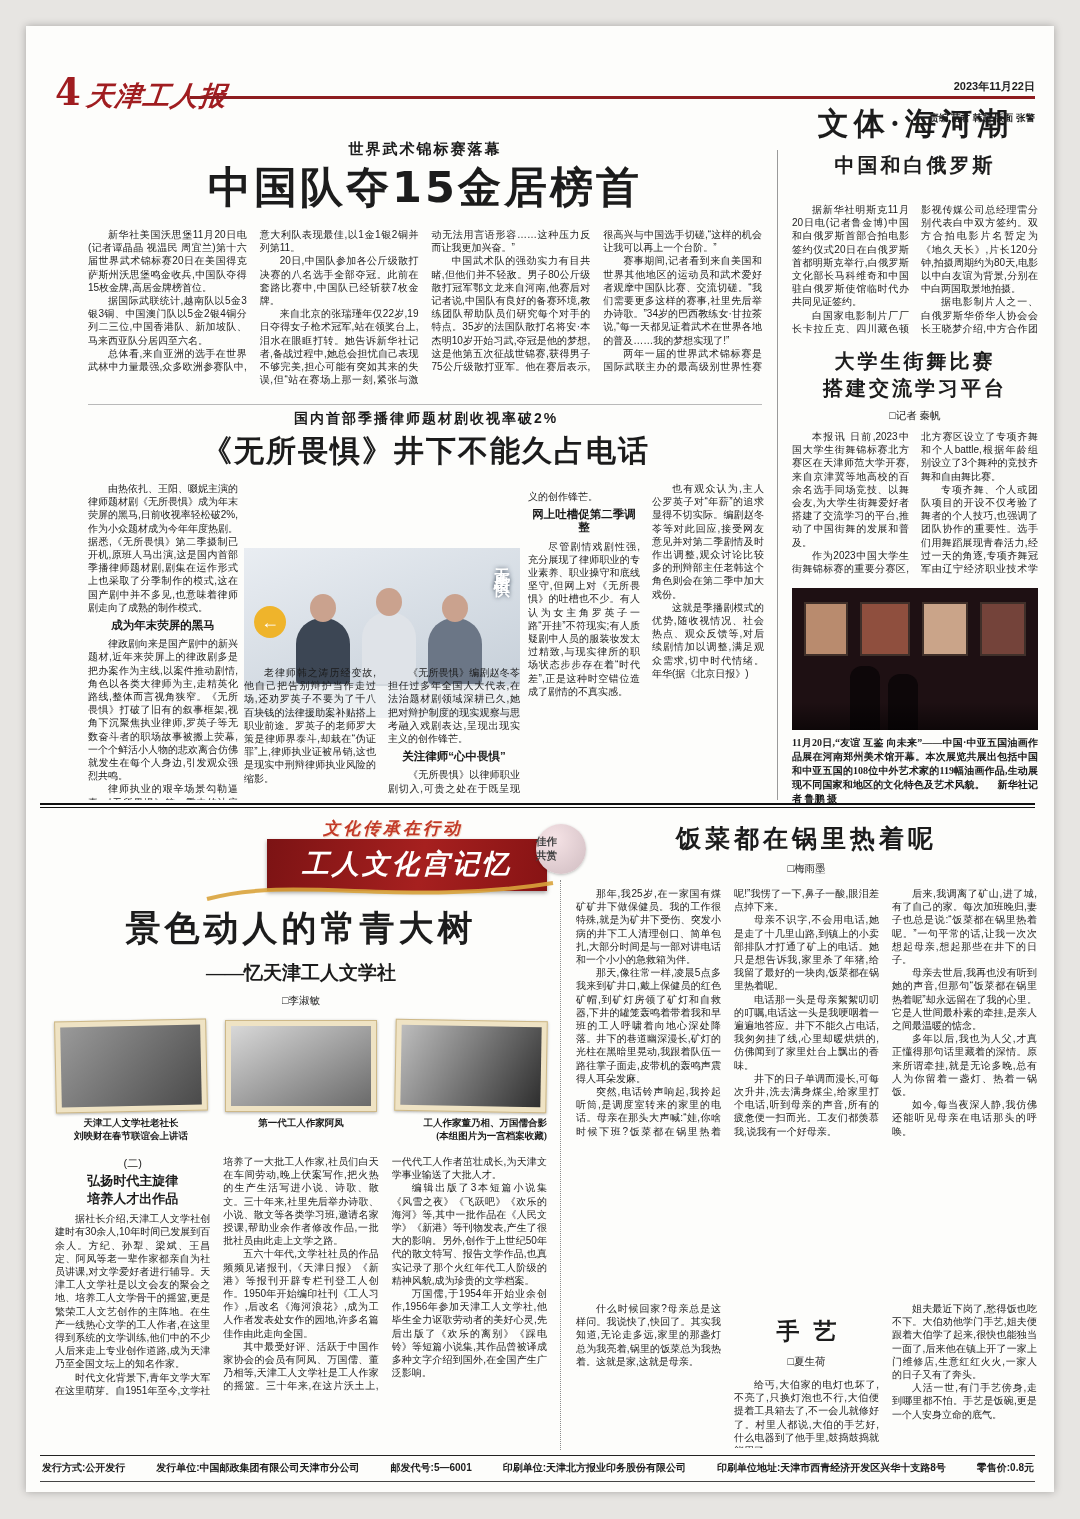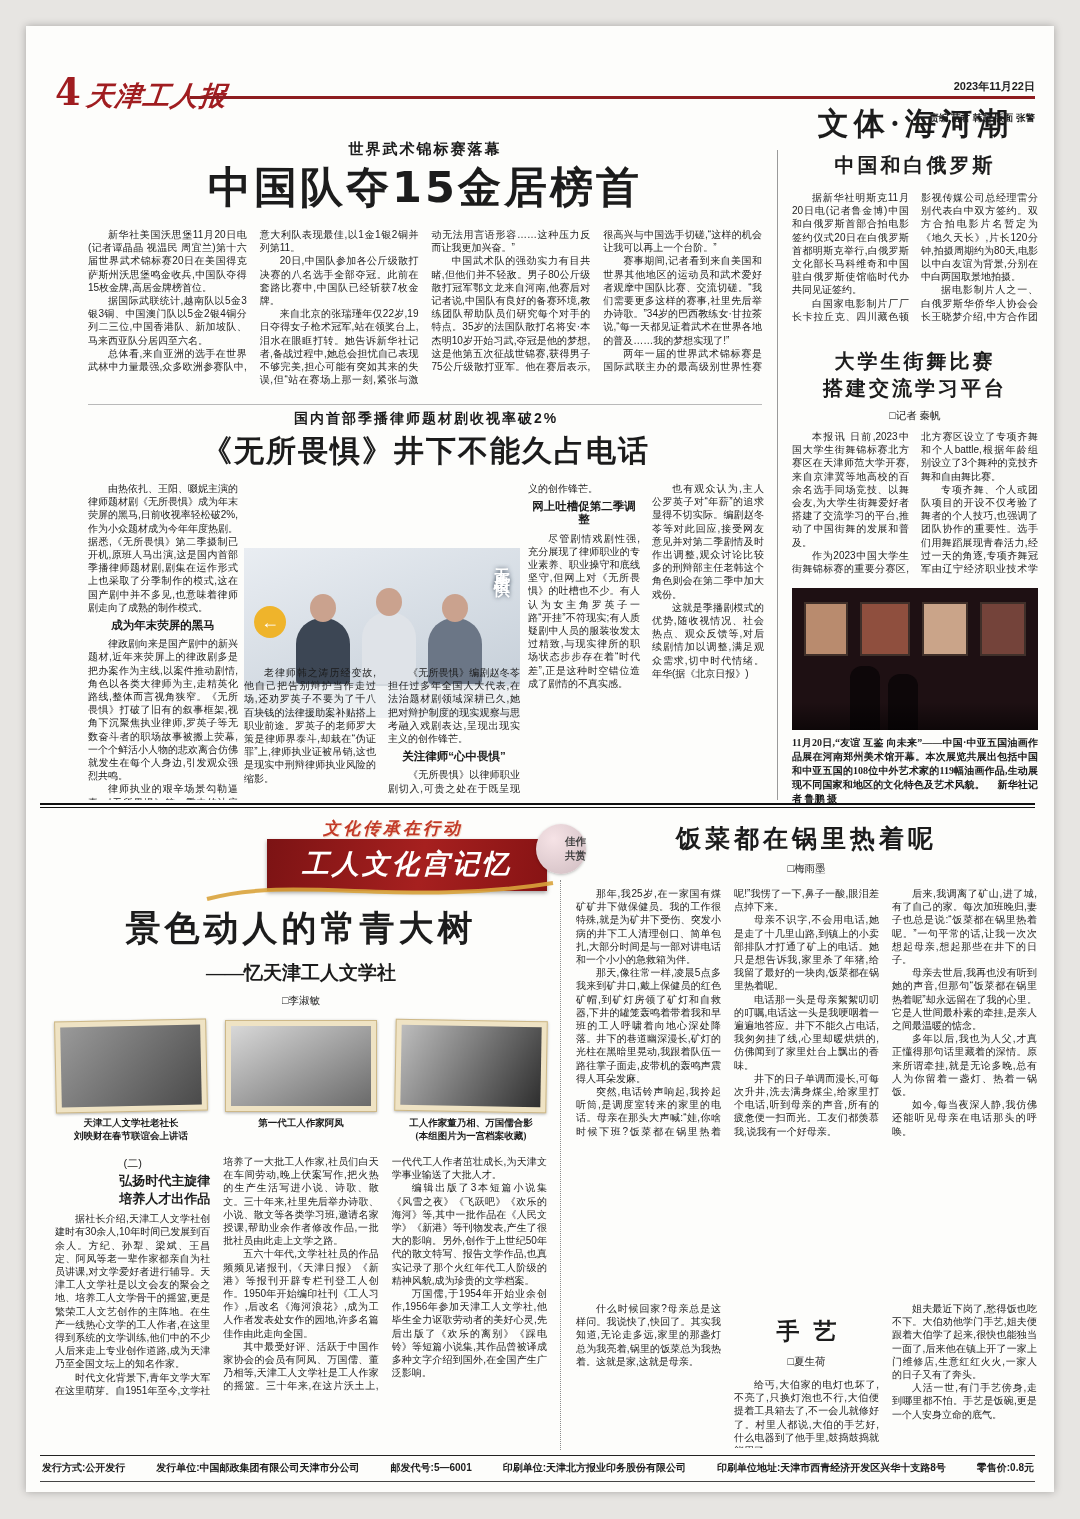--- a/index.html
+++ b/index.html
@@ -68,26 +68,26 @@
 
   
   .banner-label { color:#c23a28; font-size:17px; font-weight:bold; font-style:italic; letter-spacing:3px;
                   text-shadow:1px 1px 0 #f3d9c8; }
   .banner-box { background:linear-gradient(100deg,#7c1314,#a6201f 55%,#871314); color:#fff;
                 font-size:27px; font-weight:bold; font-style:italic; letter-spacing:3px;
                 text-align:center; line-height:50px; box-shadow:0 2px 4px rgba(0,0,0,.35); }
   .m-headline { text-align:center; font-size:35px; font-weight:bold; letter-spacing:4px; }
   .m-sub { text-align:center; font-size:19px; font-weight:bold; font-family:"Liberation Serif", serif; }
   .sec-mark { text-align:center; text-indent:0; font-size:11px; margin:2px 0; }
-  .m-subhead { text-align:right; text-indent:0; font-weight:bold; font-size:13px; line-height:18px; }
+  .m-subhead { text-align:center; text-indent:0; font-weight:bold; font-size:13px; line-height:18px; }
 
   .divider-dot { border-left:1.5px dotted #8a8a8a; }
   .badge { width:50px; height:50px; border-radius:50%;
            background:radial-gradient(circle at 35% 30%, #f6e3e6, #d9c6ca 75%);
-           display:flex; flex-direction:column; align-items:flex-end; justify-content:center;
+           display:flex; flex-direction:column; align-items:flex-start; justify-content:center;
            font-size:10.5px; font-weight:bold; color:#444; box-shadow:0 1px 3px rgba(0,0,0,.25); }
 
   .essay-title { text-align:center; font-size:25px; font-weight:bold; letter-spacing:4px; }
   .essay2-title { text-align:center; font-size:23px; font-weight:bold; letter-spacing:14px; text-indent:14px; }
 
   .footer-row { display:flex; justify-content:space-between; font-size:10px; font-weight:bold; }
   .foot-rule { height:1px; background:#222; }
 </style>
 </head>
 <body>
@@ -120,21 +120,21 @@
     <p>中国武术队的强劲实力有目共睹,但他们并不轻敌。男子80公斤级散打冠军鄂文龙来自河南,他赛后对记者说,中国队有良好的备赛环境,教练团队帮助队员们研究每个对手的特点。35岁的法国队散打名将安·本杰明10岁开始习武,夺冠是他的梦想,这是他第五次征战世锦赛,获得男子75公斤级散打亚军。他在赛后表示,很高兴与中国选手切磋,“这样的机会让我可以再上一个台阶。”</p>
     <p>赛事期间,记者看到来自美国和世界其他地区的运动员和武术爱好者观摩中国队比赛、交流切磋。“我们需要更多这样的赛事,社里先后举办诗歌。”34岁的巴西教练女·甘拉茶说,“每一天都见证着武术在世界各地的普及……我的梦想实现了!”</p>
     <p>两年一届的世界武术锦标赛是国际武联主办的最高级别世界性赛事,本届锦标赛由俄勒冈承办第十七届世界武术锦标赛。</p>
   </div>
 </div>
 
 <div class="abs vrule" style="left:777px; top:150px; height:650px;"></div>
 
 <div class="abs" style="left:792px; top:152px; width:246px;">
   <div class="side-title">中国和白俄罗斯</div>
-  <div class="body-txt cols2" style="margin-top:12px; height:134px;">
+  <div class="body-txt cols2" style="margin-top:24px; height:134px;">
     <p>据新华社明斯克11月20日电(记者鲁金博)中国和白俄罗斯首部合拍电影签约仪式20日在白俄罗斯首都明斯克举行,白俄罗斯文化部长马科维奇和中国驻白俄罗斯使馆临时代办共同见证签约。</p>
     <p>白国家电影制片厂厂长卡拉丘克、四川藏色顿影视传媒公司总经理雷分别代表白中双方签约。双方合拍电影片名暂定为《地久天长》,片长120分钟,拍摄周期约为80天,电影以中白友谊为背景,分别在中白两国取景地拍摄。</p>
     <p>据电影制片人之一、白俄罗斯华侨华人协会会长王晓梦介绍,中方合作团队目前已经在白俄罗斯进行演员和取景地选取工作,影片预计在明年1月正式开拍。</p>
   </div>
 </div>
 
 <div class="abs" style="left:792px; top:348px; width:246px;">
   <div class="side-title">大学生街舞比赛</div>
   <div class="side-title">搭建交流学习平台</div>
   <div class="byline" style="margin-top:7px;">□记者 秦帆</div>
@@ -187,21 +187,21 @@
   </div>
 
   <div class="abs body-txt cols2" style="left:156px; top:256px; width:276px; height:134px;">
     <p>老律师韩之涛历经变故,他自己把告别辩护当作走过场,还劝罗英子不要为了千八百块钱的法律援助案补贴搭上职业前途。罗英子的老师罗大策是律师界泰斗,却栽在“伪证罪”上,律师执业证被吊销,这也是现实中刑辩律师执业风险的缩影。</p>
     <p>《无所畏惧》编剧赵冬苓担任过多年全国人大代表,在法治题材剧领域深耕已久,她把对辩护制度的现实观察与思考融入戏剧表达,呈现出现实主义的创作锋芒。</p>
     <div class="subhead">关注律师“心中畏惧”</div>
     <p>《无所畏惧》以律师职业剧切入,可贵之处在于既呈现职业的光鲜,也不回避“心中畏惧”——剧中306号“律师的证明”,一向被视为律师执业风险的缩影。</p>
   </div>
 
   <div class="abs body-txt cols2" style="left:440px; top:72px; width:236px; height:318px;">
-    <p style="text-indent:0;">义的创作锋芒。</p>
+    <p style="text-indent:0;margin-top:8px;">义的创作锋芒。</p>
     <div class="subhead">网上吐槽促第二季调整</div>
     <p>尽管剧情戏剧性强,充分展现了律师职业的专业素养、职业操守和底线坚守,但网上对《无所畏惧》的吐槽也不少。有人认为女主角罗英子一路“开挂”不符现实;有人质疑剧中人员的服装妆发太过精致,与现实律所的职场状态步步存在着“时代差”,正是这种时空错位造成了剧情的不真实感。</p>
     <p>也有观众认为,主人公罗英子对“年薪”的追求显得不切实际。编剧赵冬苓等对此回应,接受网友意见并对第二季剧情及时作出调整,观众讨论比较多的刑辩部主任老韩这个角色则会在第二季中加大戏份。</p>
     <p>这就是季播剧模式的优势,随收视情况、社会热点、观众反馈等,对后续剧情加以调整,满足观众需求,切中时代情绪。　年华(据《北京日报》)</p>
   </div>
 </div>
 
 <div class="abs dbl-rule" style="left:40px; top:803px; width:995px;"></div>
 
 <div class="abs" style="left:55px; top:815px; width:492px; height:635px;">
@@ -224,21 +224,21 @@
     <div class="photo-frame" style="width:152px; height:92px; transform:rotate(1deg);">
       <div class="bw" style="background:linear-gradient(120deg,#bdbdbd,#2e2e2e);"></div>
     </div>
   </div>
   <div style="display:flex; gap:18px; margin-top:5px;">
     <div class="m-caption" style="width:152px;">
       <div>天津工人文学社老社长</div>
       <div>刘映财在春节联谊会上讲话</div>
     </div>
     <div class="m-caption" style="width:152px;">第一代工人作家阿凤</div>
-    <div class="m-caption" style="width:152px;">
+    <div class="m-caption" style="width:152px;text-align:right;">
       <div>工人作家董乃相、万国儒合影</div>
       <div>(本组图片为一宫档案收藏)</div>
     </div>
   </div>
 
   <div class="body-txt cols3" style="margin-top:12px; height:272px;">
     <p class="sec-mark">(二)</p>
     <div class="m-subhead">弘扬时代主旋律</div>
     <div class="m-subhead" style="margin-bottom:4px;">培养人才出作品</div>
     <p>据社长介绍,天津工人文学社创建时有30余人,10年时间已发展到百余人。方纪、孙犁、梁斌、王昌定、阿凤等老一辈作家都亲自为社员讲课,对文学爱好者进行辅导。天津工人文学社是以文会友的聚会之地、培养工人文学骨干的摇篮,更是繁荣工人文艺创作的主阵地。在生产一线热心文学的工人作者,在这里得到系统的文学训练,他们中的不少人后来走上专业创作道路,成为天津乃至全国文坛上的知名作家。</p>

